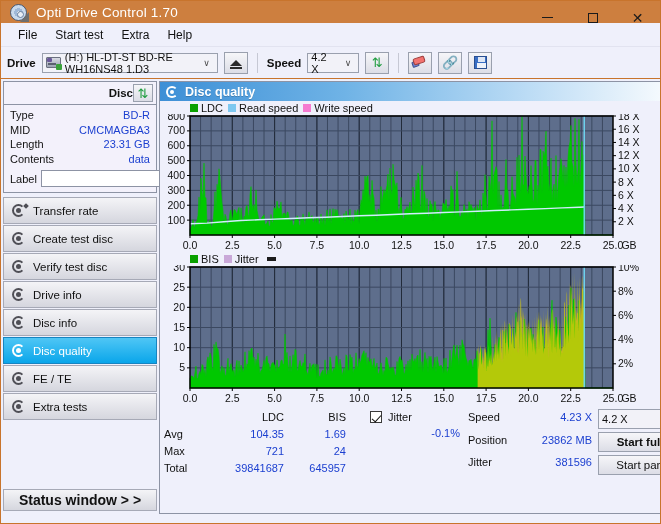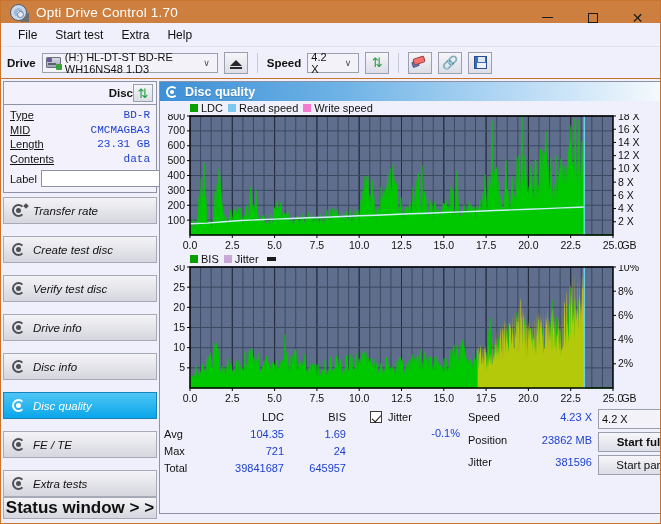--- a/index.html
+++ b/index.html
@@ -113,34 +113,34 @@
   }
   .disc-box { border:1px solid #8d93a4; background:#f3f1fb; }
   .disc-head {
     display:flex; align-items:center; justify-content:flex-end;
     padding:2px 3px 2px 6px; border-bottom:1px solid #8d93a4;
     background:#f3f1fb;
   }
   .disc-head .t { font-weight:bold; font-size:11.5px; color:#111; }
   .disc-rows { padding:3px 6px 5px 6px; }
   .drow { display:flex; justify-content:space-between; font-size:11px; line-height:14.5px; }
-  .drow .k { color:#111;text-decoration:underline; }
-  .drow .v { color:#1b3fd0;font-family:Liberation Mono, monospace; }
+  .drow .k { color:#111; }
+  .drow .v { color:#1b3fd0; }
   .label-row { display:flex; align-items:center; gap:4px; margin-top:4px; }
   .label-row .k { font-size:11px; color:#111; width:36px; }
   .label-input { flex:1; height:17px; background:#fff; border:1px solid #8d93a4; }
   .cd-ico {
     width:19px;height:17px;border:1px solid #9aa0ae;background:linear-gradient(#f6f6f9,#dcdde6);
     display:flex;align-items:center;justify-content:center;
   }
   .cd-ico .d { width:13px;height:13px;border-radius:50%;
     background:radial-gradient(circle,#fff 0 16%,#e4e06a 17% 45%,#d9d45c 46% 75%,#b7b23f 76% 100%);
     border:1px solid #8f8b33; }
 
-  .navlist { margin-top:4px; display:flex; flex-direction:column; gap:12px;font-style:italic; }
+  .navlist { margin-top:4px; display:flex; flex-direction:column; gap:1px; }
   .nav {
     height:27px; display:flex; align-items:center; gap:7px; padding-left:7px;
     background:linear-gradient(#f4f4f7,#d5d6de); border:1px solid #a6a9b6;
     font-size:11.5px; color:#111;
   }
   .nav.active {
     background:linear-gradient(#4fc6f5,#0aa6ea); border:1px solid #1784c0; color:#ffffff;
   }
   .nav .ico { width:15px;height:14px;position:relative;flex:none; }
   .nav .ico .ring {
@@ -150,21 +150,21 @@
   .nav .ico .core { position:absolute;left:5px;top:4px;width:5px;height:5px;border-radius:50%;background:#4e4e55; }
   .nav.active .ico .ring { border-color:#ffffff; border-right-color:transparent; }
   .nav.active .ico .core { background:#ffffff; }
   .nav .ico .spark { position:absolute;right:-2px;top:0;width:4px;height:4px;background:#4e4e55;transform:rotate(45deg); }
 
   .left-spacer { flex:1; }
   .statuswin {
     height:22px; margin-bottom:3px;
     background:linear-gradient(#f4f4f7,#d5d6de); border:1px solid #a6a9b6;
     display:flex; align-items:center; justify-content:center;
-    font-size:17px; color:#111; font-weight:bold;
+    font-size:14px; color:#111; font-weight:bold;
   }
 
   
   .right { flex:1; padding:2px 3px 0 0; display:flex; flex-direction:column; }
   .panel { border:1px solid #8d93a4; background:#eff0fb; flex:1; display:flex; flex-direction:column; }
   .panel-head {
     height:19px; display:flex; align-items:center; gap:6px; padding-left:6px;
     background:linear-gradient(90deg,#3d8fd6 0%, #6fb3e6 35%, #bcdcf5 70%, #ffffff 100%);
     color:#ffffff;
   }

